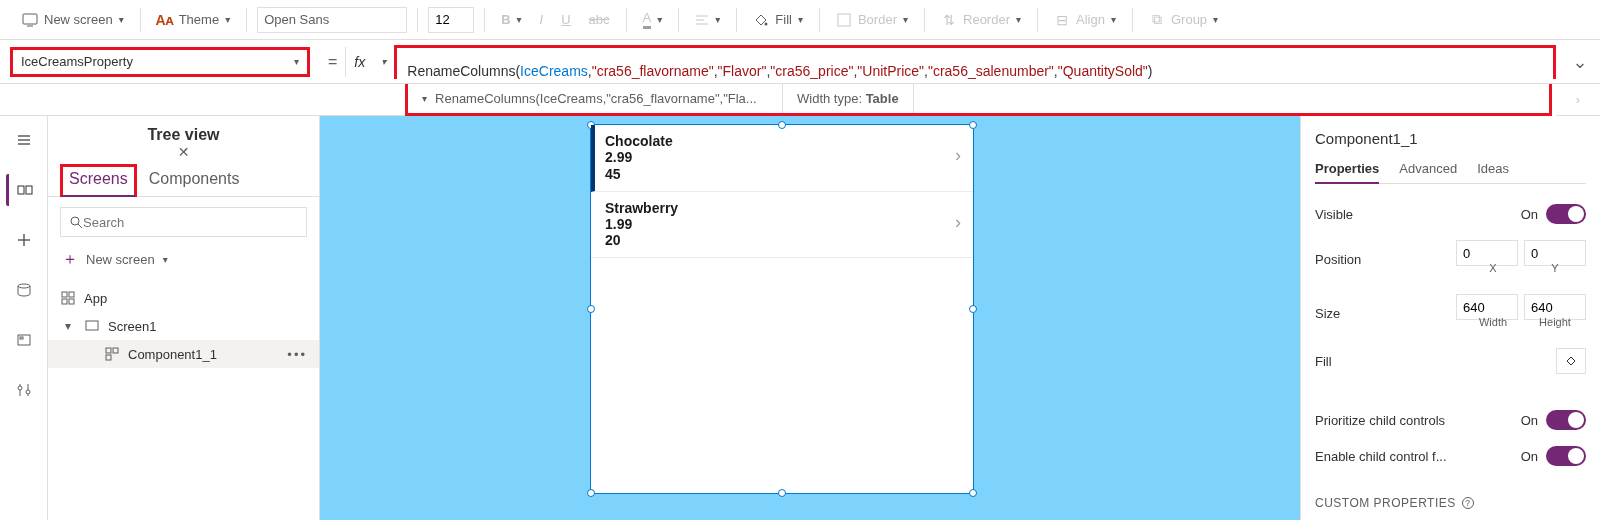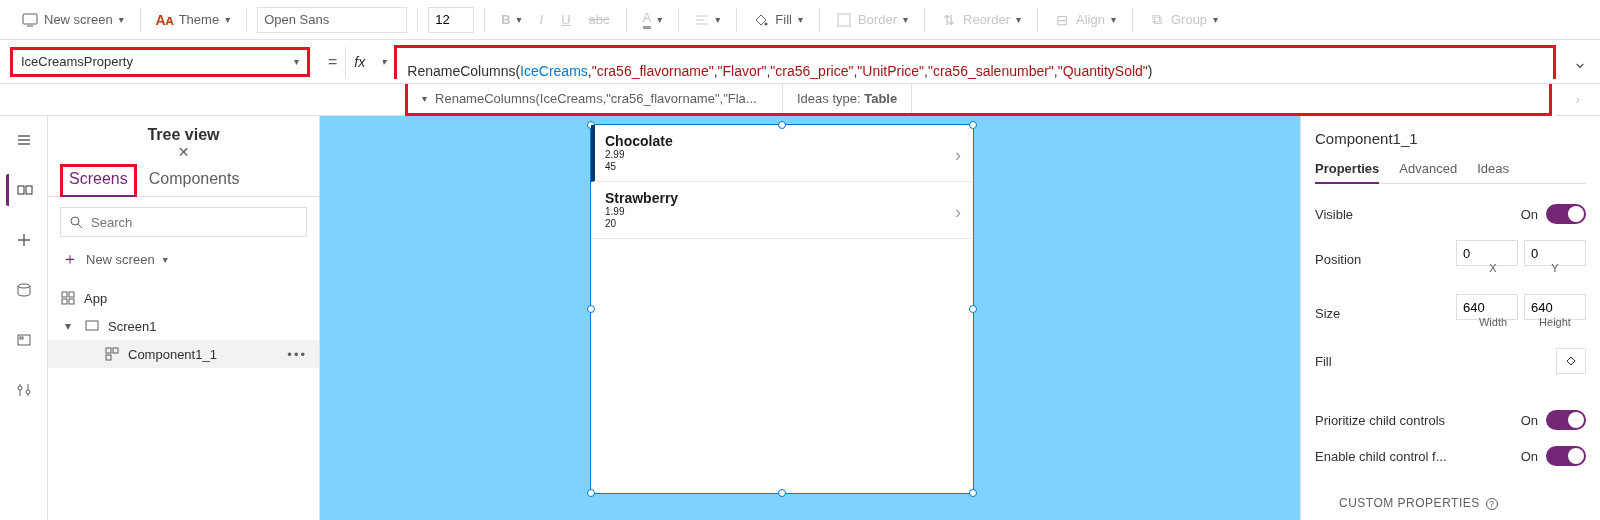--- a/index.html
+++ b/index.html
@@ -45,21 +45,21 @@
   .rail-btn.active { border-left: 3px solid #742774; margin-left: -3px; padding-left:3px; }
   
   
   .tree-panel { width: 272px; border-right: 1px solid #e1dfdd; display:flex; flex-direction: column; background:#fff; }
   .tree-head { display:flex; align-items:center; justify-content: space-between; padding: 10px 14px 4px 14px; flex-direction: column; }
   .tree-title { font-size: 16px; font-weight: 600; }
   .tree-close { font-size: 14px; color:#605e5c; cursor:pointer; }
   .tree-tabs { display:flex; gap: 10px; padding: 0 12px; border-bottom: 1px solid #e1dfdd; font-size: 16px; }
   .tree-tab { padding: 6px 2px 8px 2px; cursor:pointer; color:#605e5c; }
   .tree-tab.active { color:#742774; border: 3px solid #e81123; border-bottom: 2px solid #742774; margin-bottom:-1px; padding: 3px 6px 6px 6px;}
-  .search-box { margin: 10px 12px 8px 12px; height: 30px; border: 1px solid #e1dfdd; display:flex; align-items:center; padding: 0 8px; gap:8px; color:#605e5c; }
+  .search-box { margin: 10px 12px 8px 12px; height: 30px; border: 1px solid #e1dfdd; display:flex; align-items:center; padding: 0 8px; gap:0; color:#605e5c; }
   .search-box input { border:none; outline:none; flex:1; font-size:13px; }
   .new-screen-btn { margin: 0 12px 10px 12px; display:flex; align-items:center; gap:8px; color:#605e5c; font-size:13px; cursor:pointer; padding: 4px 2px; }
   .tree-list { flex:1; overflow:auto; }
   .tree-item { display:flex; align-items:center; gap:8px; padding: 6px 12px; font-size:13px; color:#323130; cursor:pointer; }
   .tree-item.indent1 { padding-left: 28px; }
   .tree-item.indent2 { padding-left: 56px; background:#f3f2f1; justify-content: space-between; }
   .tree-item .ti-left { display:flex; align-items:center; gap:8px; }
   .ti-icon { width:16px; height:16px; display:inline-flex; align-items:center; justify-content:center; color:#605e5c; font-size:12px; }
   .more { color:#605e5c; letter-spacing: 2px; }
   
@@ -67,42 +67,42 @@
   .canvas-area { flex:1; background:#7dd3fc; position:relative; overflow:hidden; }
   .component-frame { position:absolute; left:270px; top:8px; width:384px; height:370px; background:#fff; border:1px solid #0078d4; }
   .sel-handle { position:absolute; width:8px; height:8px; background:#fff; border:1px solid #0078d4; border-radius:50%; }
   .h-tl{top:-4px;left:-4px}.h-tr{top:-4px;right:-4px}.h-bl{bottom:-4px;left:-4px}.h-br{bottom:-4px;right:-4px}
   .h-tm{top:-4px;left:calc(50% - 4px)}.h-bm{bottom:-4px;left:calc(50% - 4px)}
   .h-ml{top:calc(50% - 4px);left:-4px}.h-mr{top:calc(50% - 4px);right:-4px}
   .gallery { padding: 0; }
   .g-row { border-bottom: 1px solid #edebe9; padding: 8px 14px 8px 14px; position:relative; cursor:pointer; }
   .g-row.sel { border-left: 4px solid #003a6c; padding-left: 10px; }
   .g-title { font-size: 14px; font-weight: 600; color:#1b1a19; }
-  .g-sub { font-size: 10px; color:#1b1a19; font-weight:400; line-height:1.2; }
+  .g-sub { font-size: 14px; color:#1b1a19; font-weight:700; line-height:1.2; }
   .g-chev { position:absolute; right:12px; top: 20px; color:#a19f9d; font-size: 18px; }
   
   
   .props-panel { width: 300px; border-left:1px solid #e1dfdd; padding: 10px 14px; font-size:13px; display:flex; flex-direction:column; gap:4px; }
   .props-title { font-size: 15px; padding: 4px 0; }
   .props-tabs { display:flex; gap:20px; border-bottom:1px solid #e1dfdd; margin-bottom: 10px; }
   .p-tab { padding: 6px 0; cursor:pointer; color:#605e5c; }
   .p-tab.active { color:#323130; border-bottom:2px solid #742774; font-weight:600; margin-bottom:-1px; }
   .prop-row { display:flex; align-items:center; justify-content:space-between; padding: 6px 0; }
   .prop-label { color:#323130; }
   .toggle { width:40px; height:20px; background:#742774; border-radius:10px; position:relative; cursor:pointer; }
   .toggle::after { content:""; position:absolute; right:2px; top:2px; width:16px; height:16px; background:#fff; border-radius:50%; }
   .toggle-lbl { display:flex; align-items:center; gap:8px; color:#323130; }
   .dual-input { display:flex; gap:6px; }
   .num-input { width:62px; height:26px; border:1px solid #e1dfdd; padding:0 6px; font-size:13px; }
   .dual-labels { display:flex; justify-content: space-between; margin: -4px 0 4px 0; }
   .dual-labels span { width:62px; text-align:center; font-size:11px; color:#605e5c; }
   .dual-wrap { display:flex; flex-direction:column; align-items:flex-end; }
   .fill-swatch { width:30px; height:26px; border:1px solid #e1dfdd; display:flex; align-items:center; justify-content:center; cursor:pointer; }
   .divider { height:1px; background:#e1dfdd; margin: 8px 0; }
-  .custom-head { display:flex; align-items:flex-end; gap:6px; color:#605e5c; font-size:12px; letter-spacing:0.5px;margin-left:24px; }
+  .custom-head { display:flex; align-items:center; gap:6px; color:#605e5c; font-size:12px; letter-spacing:0.5px; }
   .cp-row { display:flex; align-items:center; justify-content:space-between; padding:6px 0; }
   
   svg { display:block; }
 </style>
 </head>
 <body>
 
 <div class="top-toolbar">
   <div class="tb-group">
     <div class="tb-btn">
@@ -249,21 +249,21 @@
 </div>
 
 <div class="intel-row">
   <div class="intel-spacer-left"></div>
   <div class="intel-box">
     <div class="intel-cell">
       <span class="chev">▾</span>
       <span>RenameColumns(IceCreams,"cra56_flavorname","Fla...</span>
     </div>
     <div class="intel-cell">
-      <span><span>Ideas type: </span><b>Table</b></span>
+      <span><span>Width type: </span><b>Table</b></span>
     </div>
   </div>
   <div class="intel-spacer-right">›</div>
 </div>
 
 <div class="body-row">
 
   <div class="rail">
     <div class="rail-btn">
       <svg width="16" height="16" viewBox="0 0 16 16">

